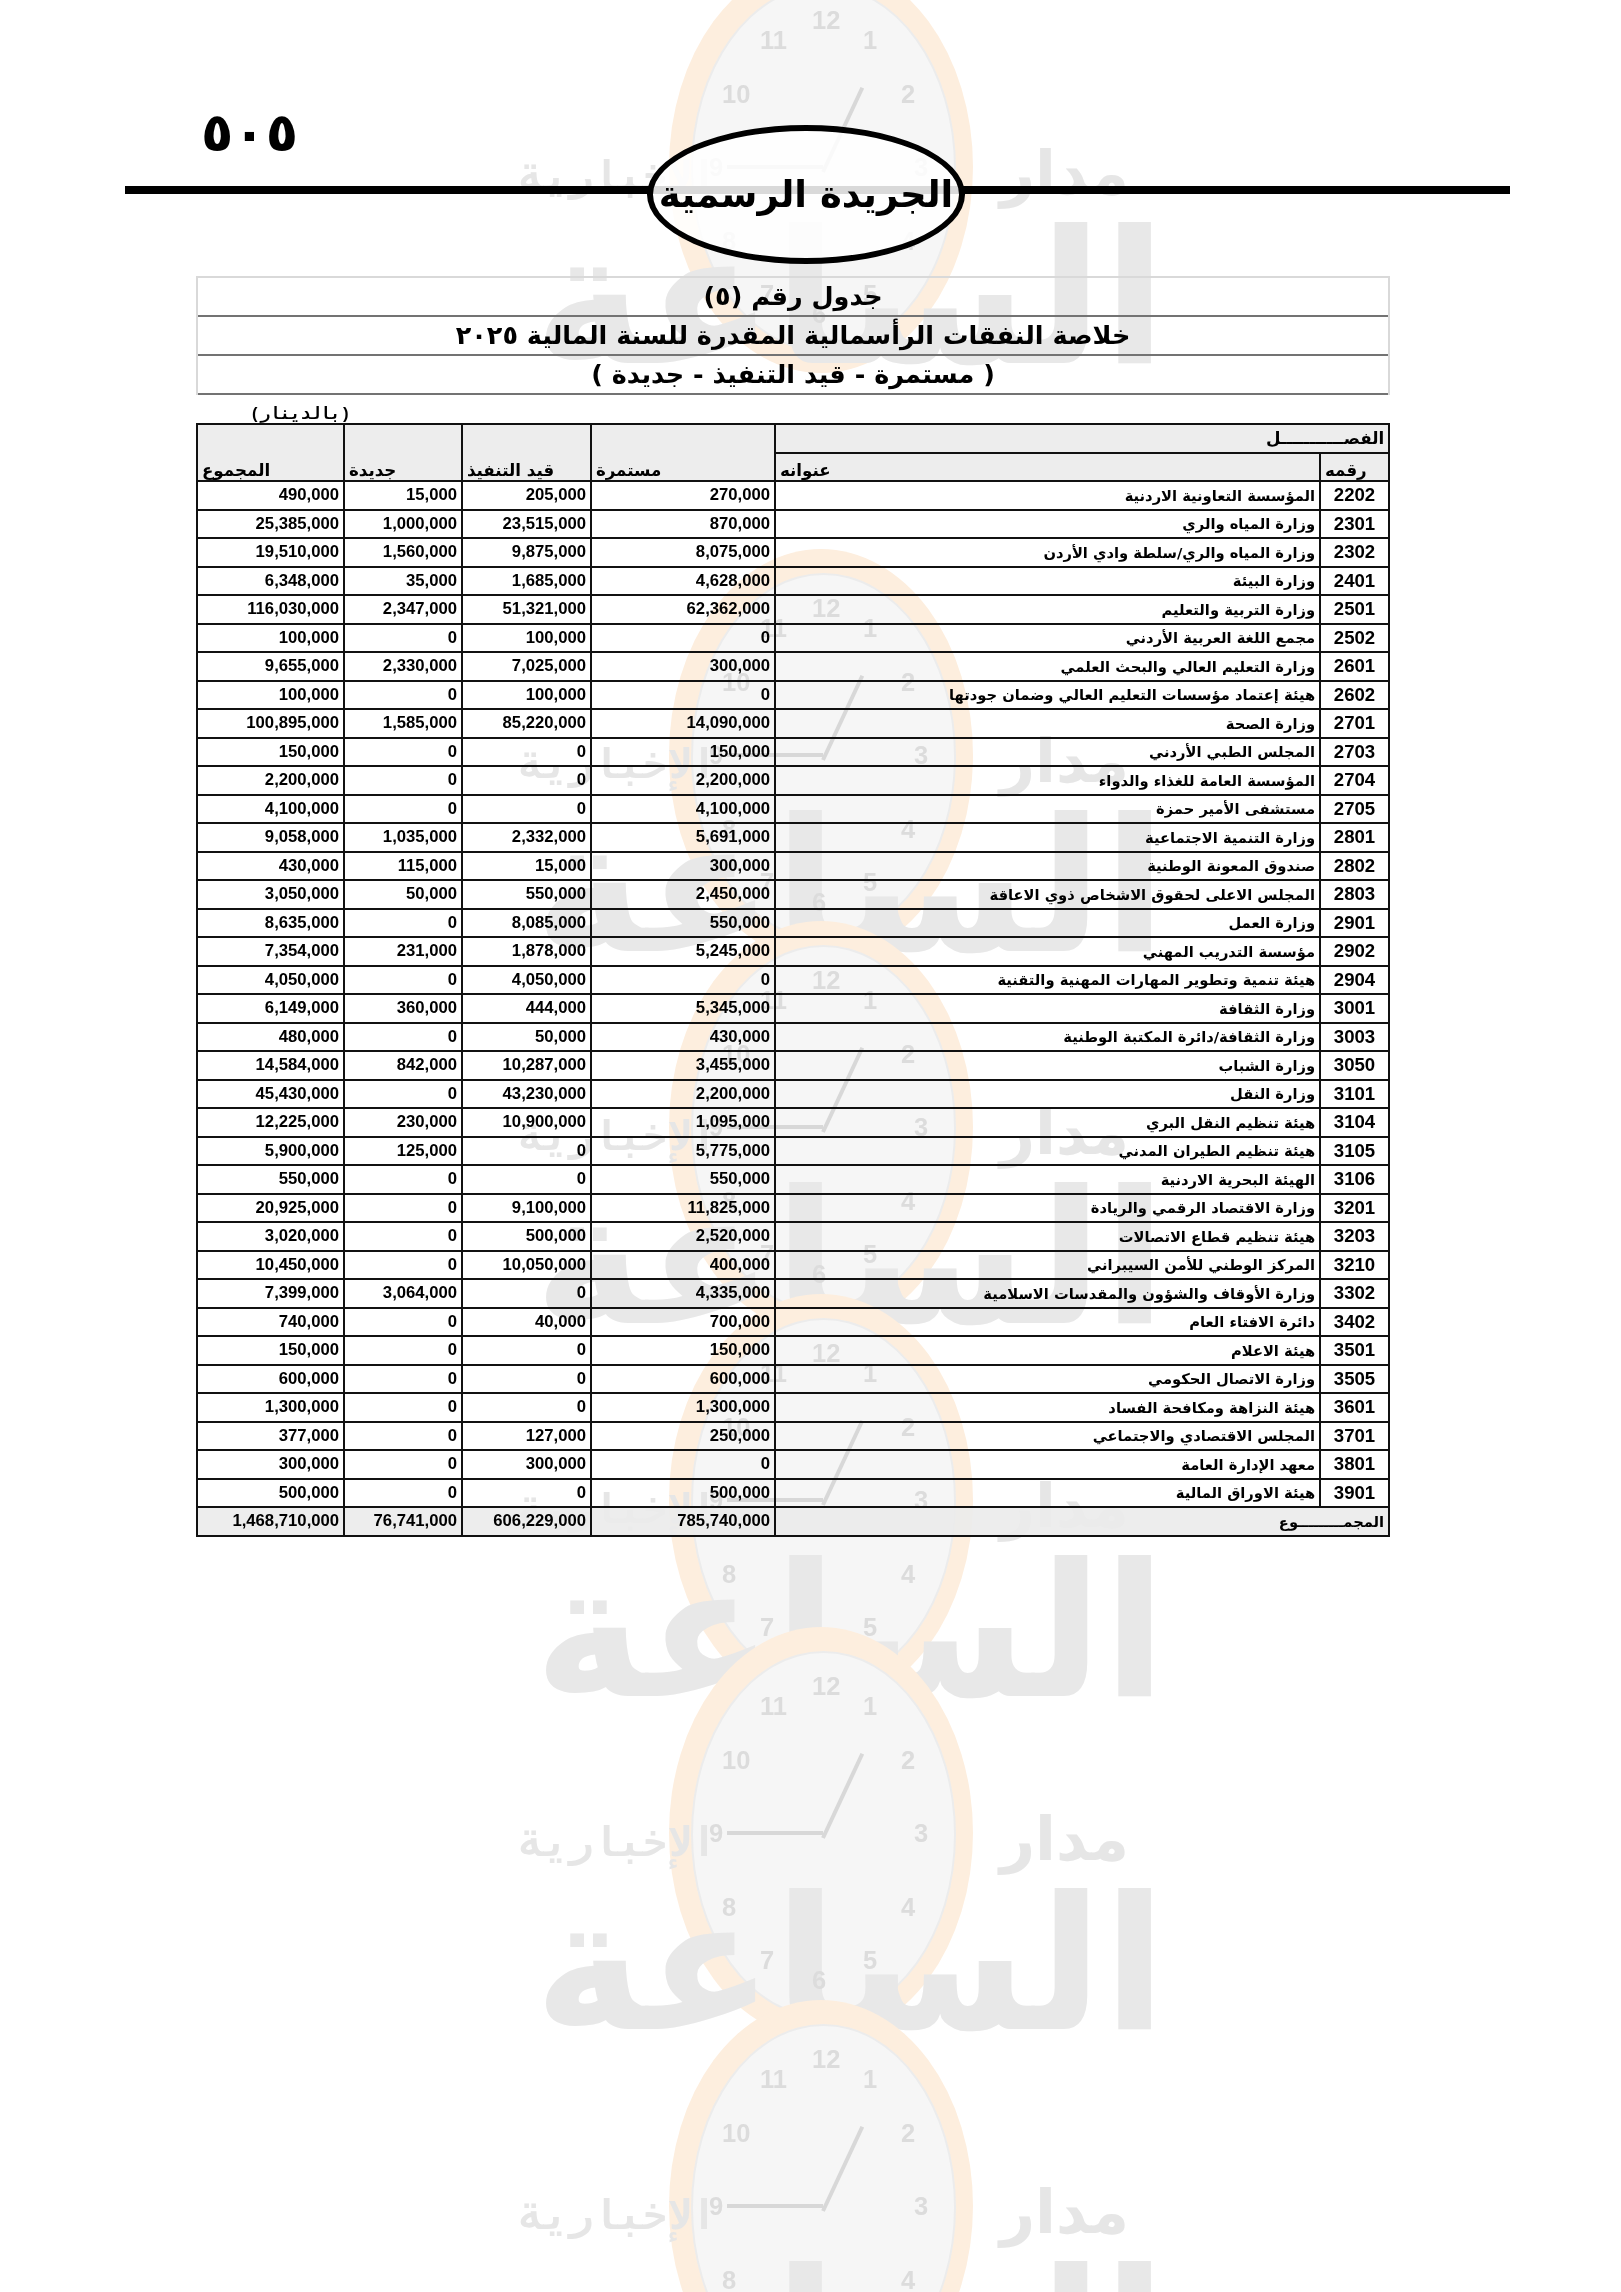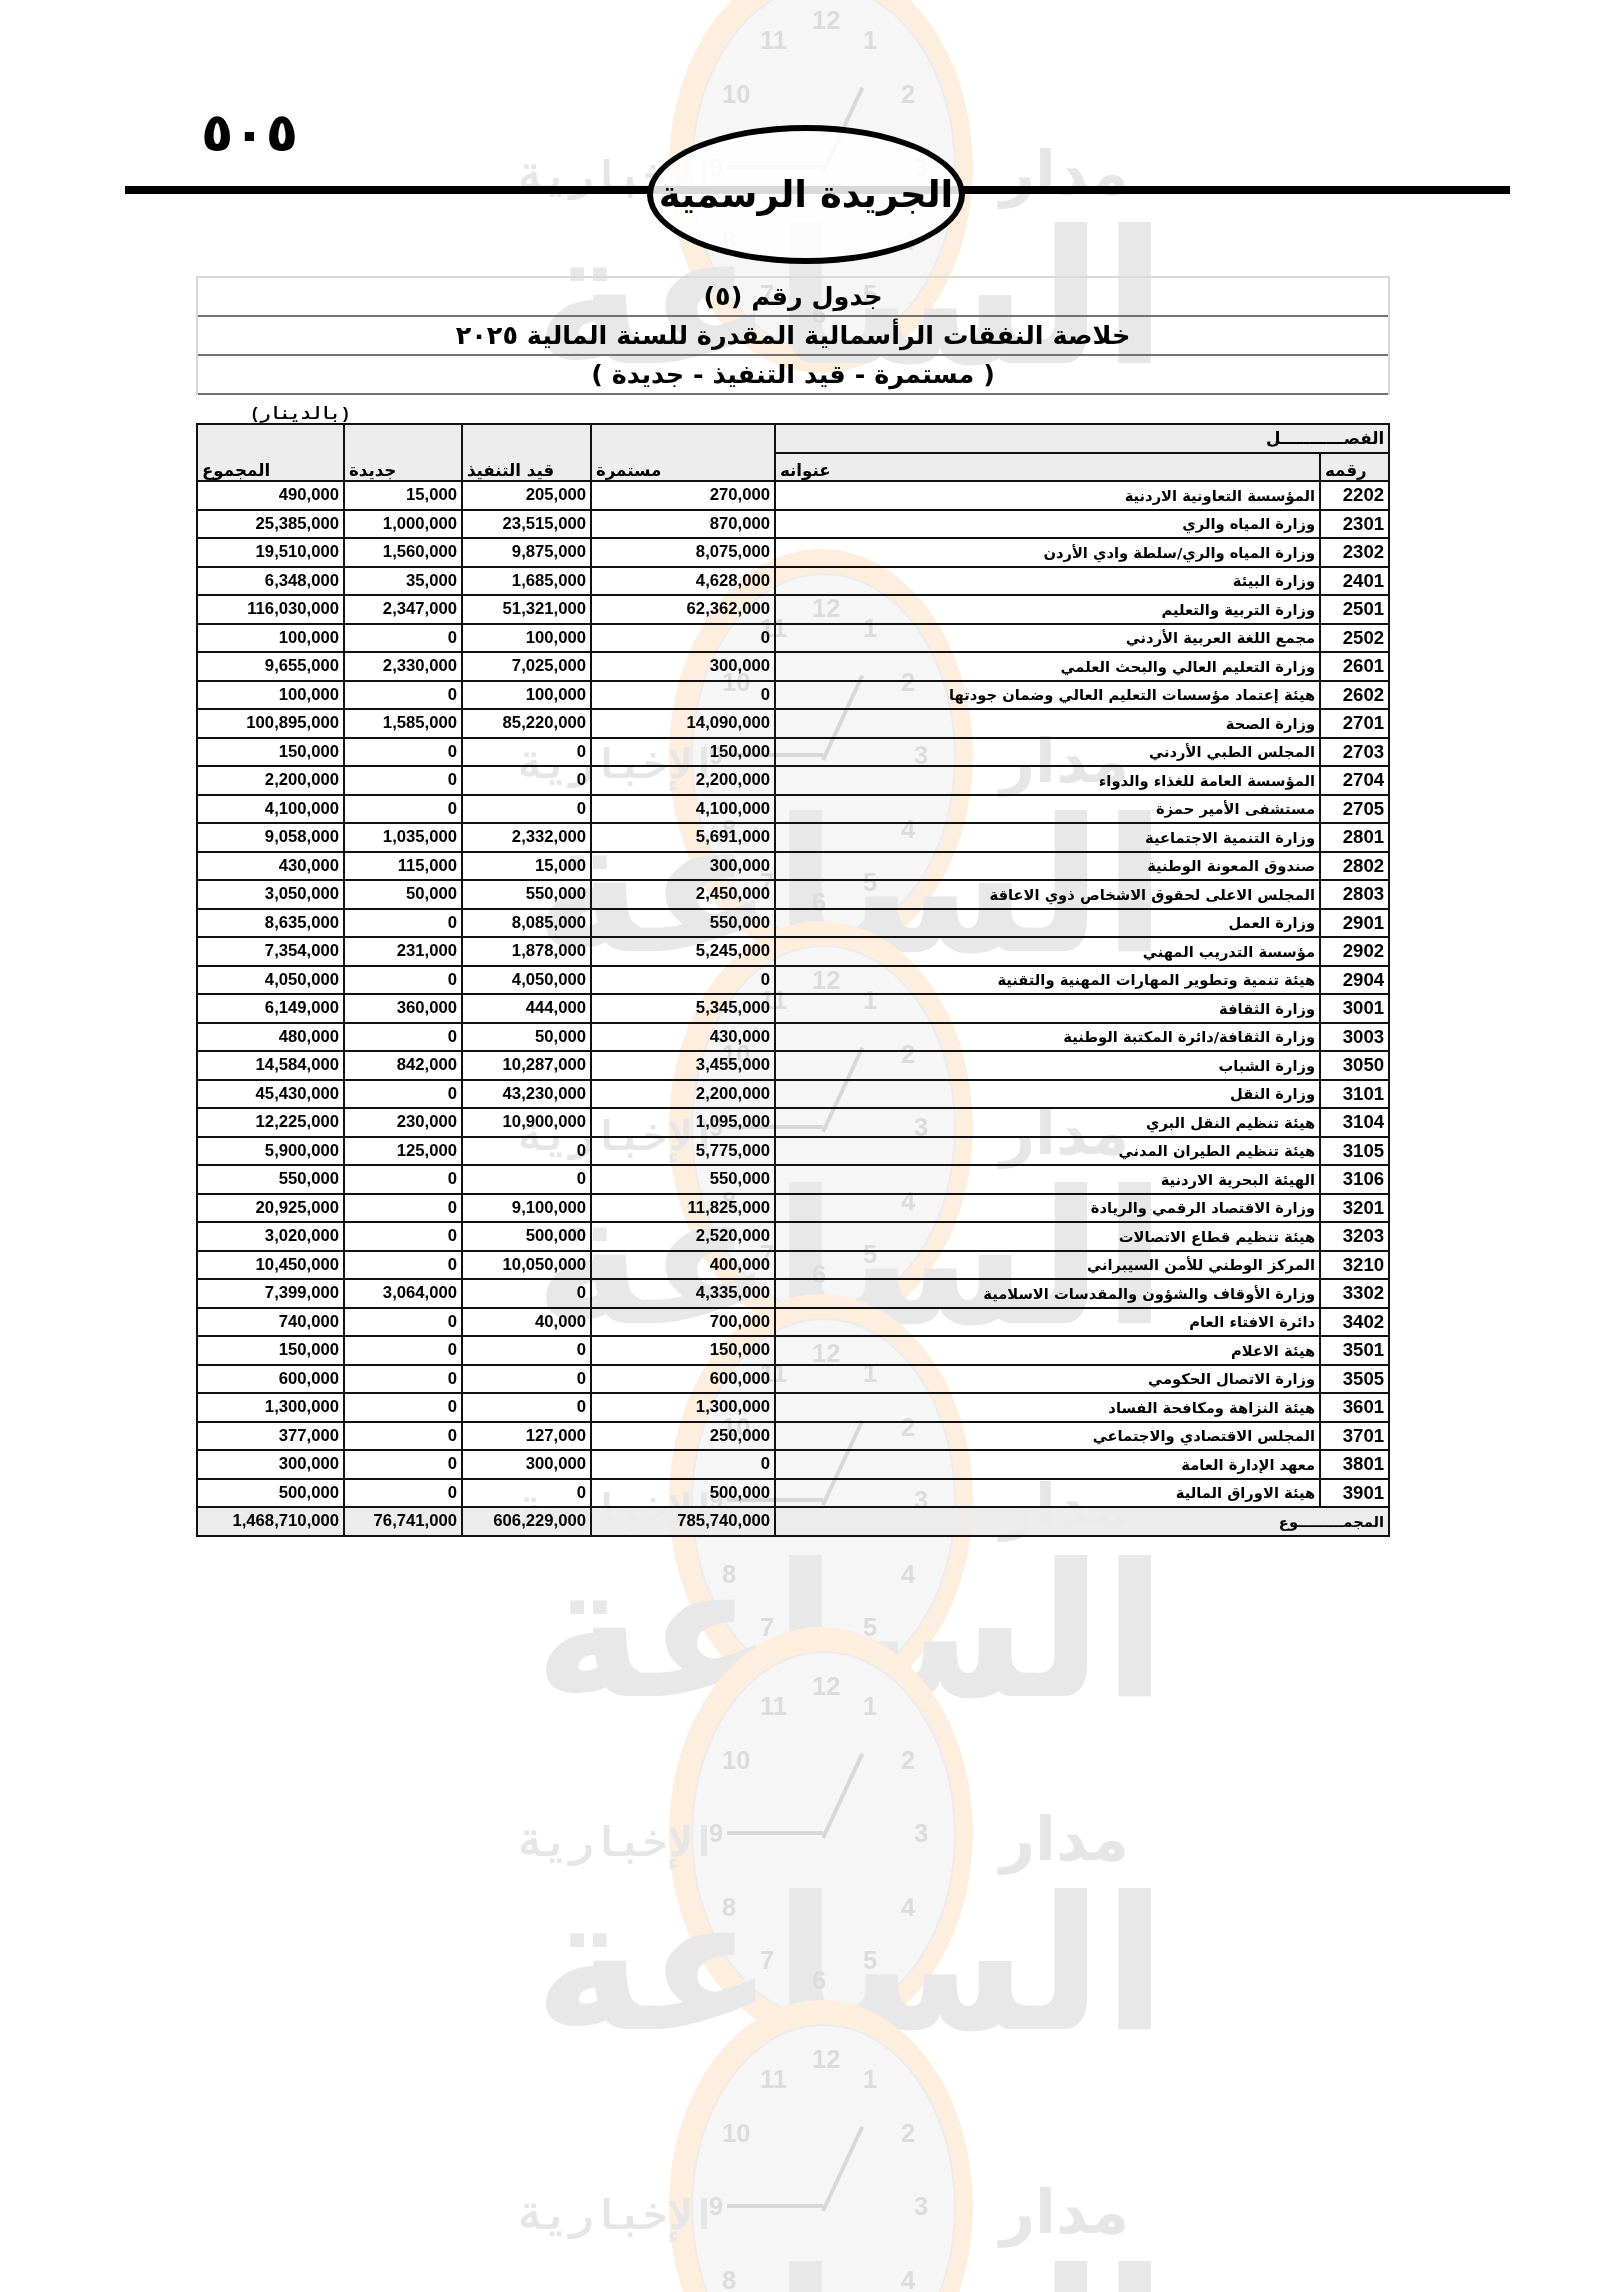--- a/index.html
+++ b/index.html
@@ -47,21 +47,21 @@
   }
 
   table.main {
     position:absolute; left:196px; top:423px; width:1192px; border-collapse:collapse;
     direction:ltr; table-layout:fixed;
   }
   table.main td { border:2px solid #111; padding:0 3.9px; font-size:16.7px; height:26.5px; white-space:nowrap; overflow:hidden; }
   table.main tr.head td { background:rgba(235,235,235,0.9); font-weight:bold; font-family:"DejaVu Sans", sans-serif; }
   table.main td.num { text-align:right; font-weight:bold; }
   table.main td.name { text-align:right; direction:rtl; font-weight:bold; font-size:14.7px; font-family:"DejaVu Sans", sans-serif; }
-  table.main td.code { text-align:right; font-weight:bold; font-size:18.6px; }
+  table.main td.code { text-align:center; font-weight:bold; font-size:18.6px; }
   table.main tr.total td { background:rgba(235,235,235,0.9); font-weight:bold; }
   .hdr-label { text-align:left; direction:rtl; vertical-align:bottom; font-size:17.6px; }
   .fasl { text-align:right; direction:rtl; font-size:17.6px; }
 </style>
 </head>
 <body>
 
 <div id="wm-layer">
     <div class="wm" style="top: -39px;">
       <div class="clock-ring"></div>

